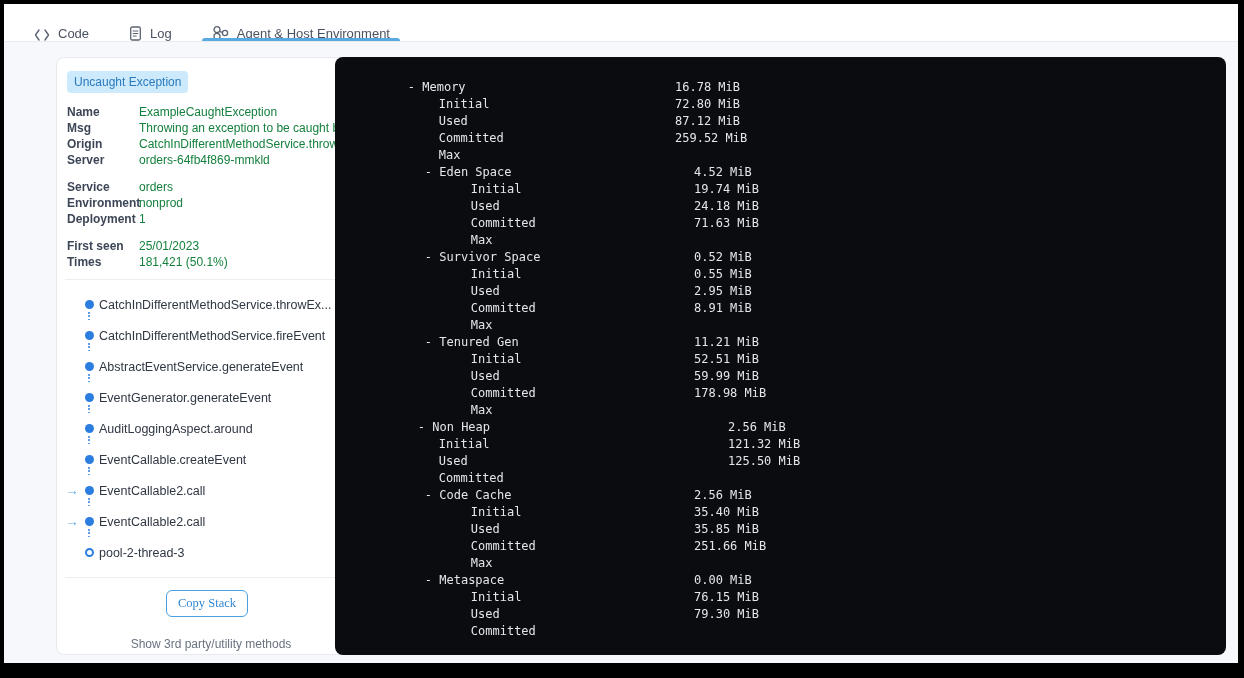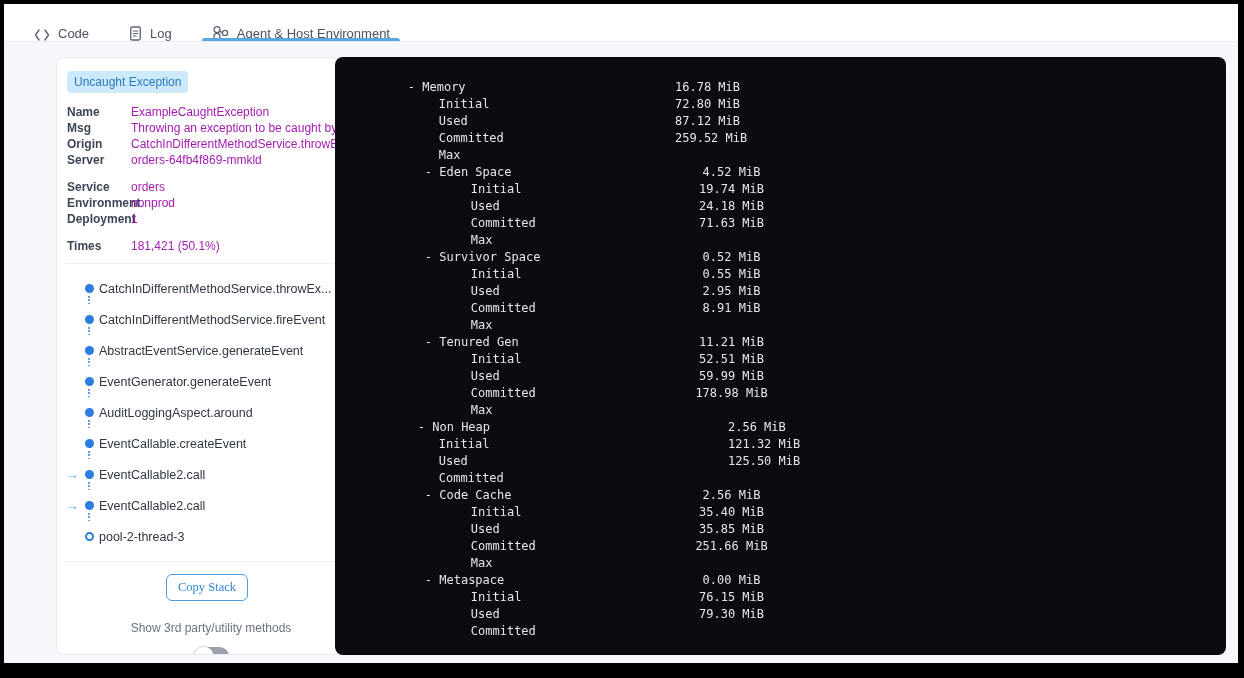--- a/index.html
+++ b/index.html
@@ -19,22 +19,22 @@
   .tab[data-active="true"]::after { content:""; position:absolute; left:-6px; right:-6px; bottom:0;
          height:3px; background:#58a9e2; border-radius:3px 3px 0 0; }
 
   
   .left-card { position:absolute; left:20px; top:53px; width:302px; height:598px;
         background:#fff; border:1px solid #e7eaee; border-radius:8px; overflow:hidden;margin-left:32px; }
   .badge { display:inline-block; margin:13px 0 0 10px; background:#cdeafc; color:#2a7abc;
         font-size:12px; line-height:14px; padding:4px 7px; border-radius:4px; }
   .kv-section { margin:11px 10px 0 10px; }
   .kv-row { display:flex; font-size:12px; line-height:16px; }
-  .kv-label { width:64px; flex:none; font-weight:bold; color:#3d4657; }
-  .kv-value { flex:1; color:#a21caf; white-space:nowrap; overflow:hidden; }
+  .kv-label { width:72px; flex:none; font-weight:bold; color:#3d4657; }
+  .kv-value { flex:1; color:#15803d; white-space:nowrap; overflow:hidden; }
   .divider { border-top:1px solid #eceef2; margin:9px 8px 0 8px; }
 
   
   .frames { margin-top:9px; }
   .frame { position:relative; height:31px; display:flex; align-items:center;
            padding-left:42px; font-size:12.5px; color:#2f3743; cursor:pointer;
            white-space:nowrap; overflow:hidden; }
   .frame .dot { position:absolute; left:28px; top:11px; width:9px; height:9px;
            border-radius:50%; background:#2b7ddf; }
   .frame[data-marker="open"] .dot { background:#fff; border:2px solid #2b7ddf; }
@@ -61,21 +61,21 @@
           font-size:12px; color:#e4e6e8; }
   .line { position:relative; height:17px; line-height:17px; white-space:pre; }
   .line[data-ind="0"] { padding-left:5px; }
   .line[data-ind="1"] { padding-left:15px; }
   .line[data-ind="2"] { padding-left:36px; }
   .line[data-ind="3"] { padding-left:22px; }
   .line[data-ind="4"] { padding-left:68px; }
   .line[data-cut="true"] { margin-top:6px; }
   .line .val { position:absolute; top:0; }
   .line[data-col="a"] .val { left:330px; width:115px; text-align:left; }
-  .line[data-col="b"] .val { left:329px; width:115px; text-align:center; }
+  .line[data-col="b"] .val { left:349px; width:115px; text-align:left; }
   .line[data-col="c"] .val { left:383px; }
 </style>
 </head>
 <body>
 
 <div class="app">
 
   <div class="tabbar">
     <div class="tab">
       <svg width="16" height="12" viewBox="0 0 16 12">
@@ -140,20 +140,24 @@
         </div>
 
         <div class="kv-row">
           <span class="kv-label">Deployment</span>
           <span class="kv-value">1</span>
         </div>
       </div>
 
     <div class="kv-section">
 
+        <div class="kv-row">
+          <span class="kv-label">First seen</span>
+          <span class="kv-value">25/01/2023</span>
+        </div>
 
         <div class="kv-row">
           <span class="kv-label">Times</span>
           <span class="kv-value">181,421 (50.1%)</span>
         </div>
       </div>
 
     <div class="divider"></div>
 
     <div class="frames">

